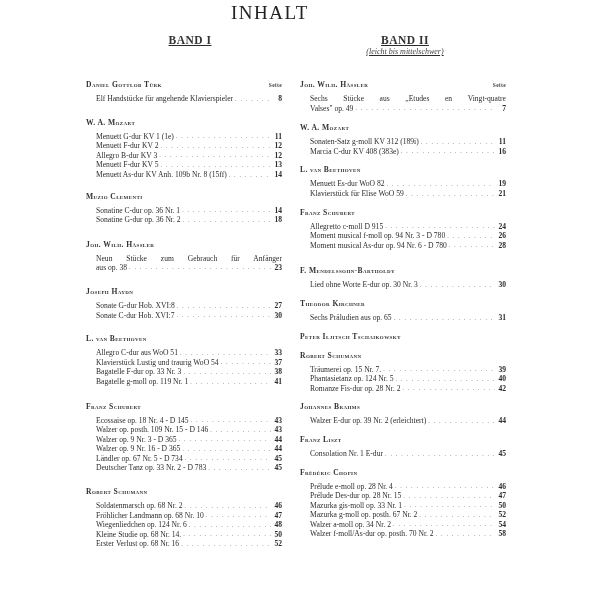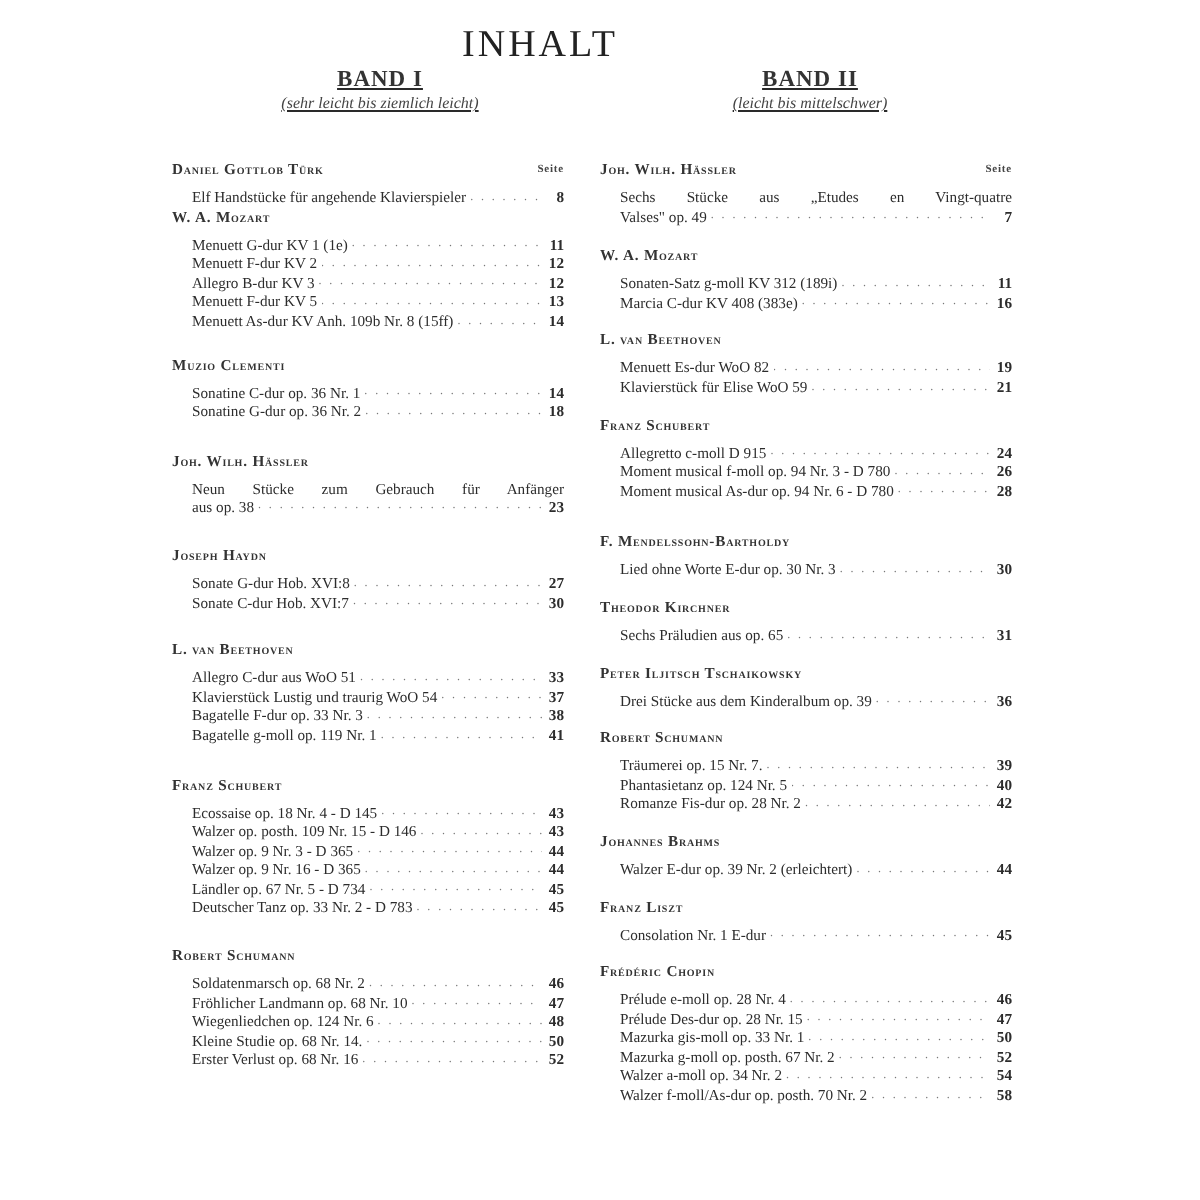--- a/index.html
+++ b/index.html
@@ -1,18 +1,18 @@
 <!DOCTYPE html>
 <html><head>
 <meta charset="utf-8">
 <style>
   html, body { margin:0; padding:0; background:#ffffff; }
   body { width:600px; height:600px; position:relative; overflow:hidden;
          font-family:"Liberation Serif","DejaVu Serif",serif; color:#2a2a2a; }
-  .title { position:absolute; top:12px; left:0; width:540px; text-align:center;
+  .title { position:absolute; top:2px; left:0; width:540px; text-align:center;
            font-size:19px; letter-spacing:1.5px; font-weight:normal; color:#222; }
   .band { position:absolute; top:34px; text-align:center;text-decoration:underline; }
   .band .bt { font-size:11.5px; font-weight:bold; letter-spacing:0.5px; color:#333; }
   .band .bs { font-size:8px; font-style:italic; color:#444; margin-top:1px; }
   #band1 { left:95px; width:190px; }
   #band2 { left:315px; width:180px; }
   .col { position:absolute; top:80px; }
   #col1 { left:86px; width:196px; }
   #col2 { left:300px; width:206px; }
   .sec { margin-bottom:11px; }
@@ -31,29 +31,28 @@
   .wrapblock .l2 .dots { flex:1; overflow:hidden; white-space:nowrap; color:#777; letter-spacing:1.2px; margin:0 2px; font-size:6px; line-height:9px; }
   .wrapblock .l2 .pg { min-width:9px; text-align:right; font-weight:bold; }
 </style>
 </head>
 <body>
 
 <div class="title">INHALT</div>
 
 <div class="band" id="band1">
   <div class="bt">BAND I</div>
-  <div class="bs">(sehr leicht bis ziemlich leicht)</div>
 </div>
 <div class="band" id="band2">
   <div class="bt">BAND II</div>
   <div class="bs">(leicht bis mittelschwer)</div>
 </div>
 
 <div class="col" id="col1">
-    <div class="sec" style="margin-bottom: 0;">
+    <div class="sec" style="margin-bottom: 14px;">
       <div class="comp"><span>Daniel Gottlob Türk</span><span class="seite">Seite</span></div>
       <div class="piece">
         <span class="pt">Elf Handstücke für angehende Klavierspieler</span>
         <span class="dots"> . . . . . . . . . . . . . . . . . . . . . . . . . . . . . . . . . . . . . . . . . . . . . .</span>
         <span class="pg">8</span>
       </div>
     </div>
     <div class="sec" style="margin-bottom: 12px;">
       <div class="comp"><span>W. A. Mozart</span></div>
       <div class="piece">
@@ -271,25 +270,20 @@
     <div class="sec" style="margin-bottom: 9px;">
       <div class="comp"><span>Theodor Kirchner</span></div>
       <div class="piece">
         <span class="pt">Sechs Präludien aus op. 65</span>
         <span class="dots"> . . . . . . . . . . . . . . . . . . . . . . . . . . . . . . . . . . . . . . . . . . . . . .</span>
         <span class="pg">31</span>
       </div>
     </div>
     <div class="sec" style="margin-bottom: 9px;">
       <div class="comp"><span>Peter Iljitsch Tschaikowsky</span></div>
-      <div class="piece">
-        <span class="pt">Drei Stücke aus dem Kinderalbum op. 39</span>
-        <span class="dots"> . . . . . . . . . . . . . . . . . . . . . . . . . . . . . . . . . . . . . . . . . . . . . .</span>
-        <span class="pg">36</span>
-      </div>
     </div>
     <div class="sec" style="margin-bottom: 9px;">
       <div class="comp"><span>Robert Schumann</span></div>
       <div class="piece">
         <span class="pt">Träumerei op. 15 Nr. 7.</span>
         <span class="dots"> . . . . . . . . . . . . . . . . . . . . . . . . . . . . . . . . . . . . . . . . . . . . . .</span>
         <span class="pg">39</span>
       </div>
       <div class="piece">
         <span class="pt">Phantasietanz op. 124 Nr. 5</span>

